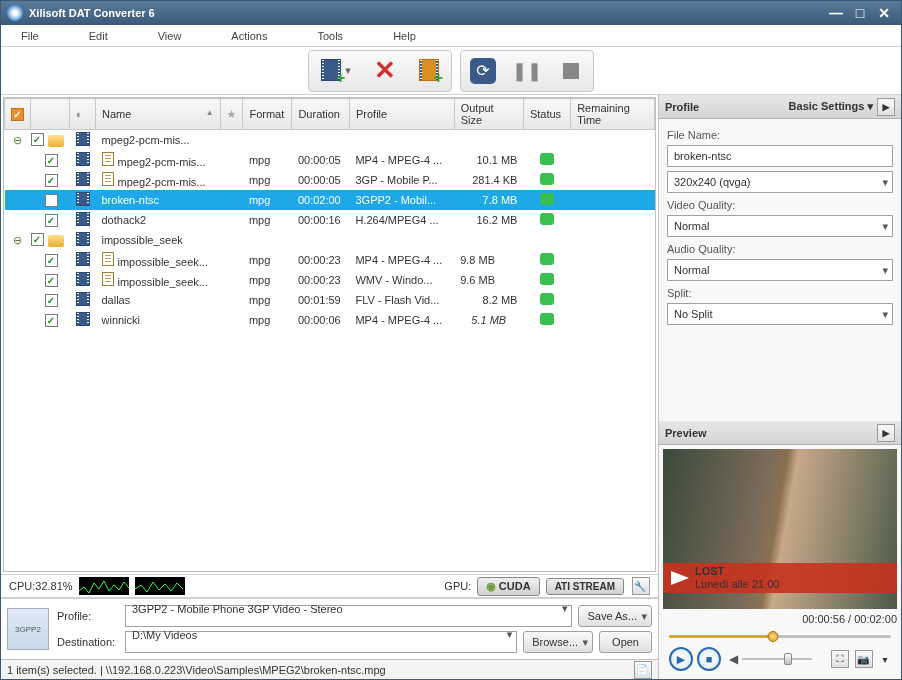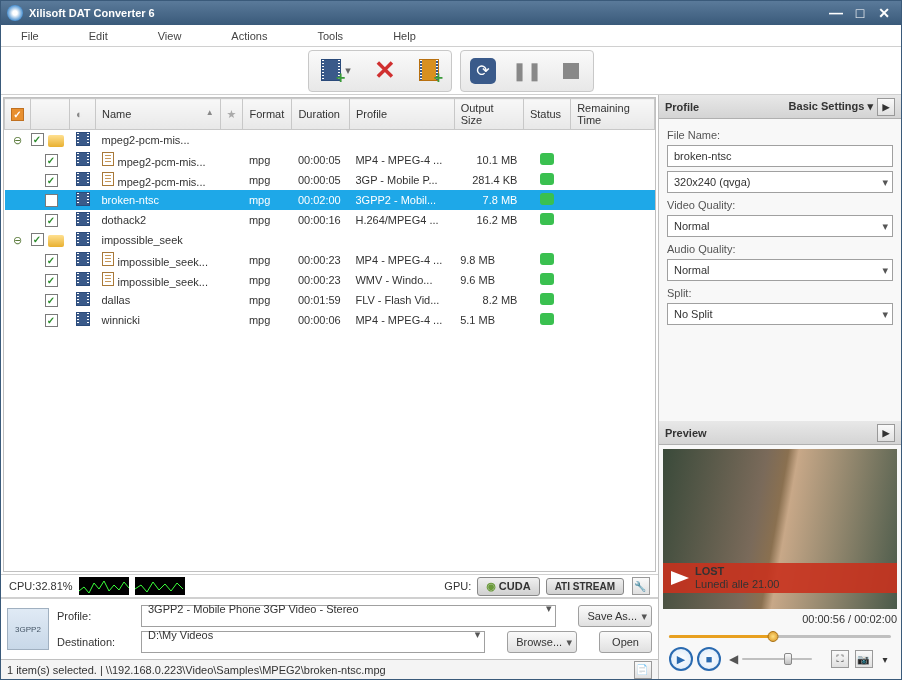--- a/index.html
+++ b/index.html
@@ -34,21 +34,21 @@
 .doc-icon{width:12px;height:14px;background:#fff;border:1px solid #a87838;display:inline-block;position:relative}
 .doc-icon::before{content:"";position:absolute;left:2px;right:2px;top:2px;height:7px;background:repeating-linear-gradient(#c89858 0 1px,transparent 1px 3px)}
 .status-dot{width:14px;height:12px;background:#3ac050;border-radius:3px;display:inline-block;margin:0 auto}
 .cpu-bar{height:24px;display:flex;align-items:center;padding:2px 8px;gap:6px;border-top:1px solid #d0d0d0;border-bottom:1px solid #d0d0d0}
 .cpu-graph{width:50px;height:18px;background:#000;display:inline-block}
 .cpu-graph svg{display:block}
 .gpu-badge{padding:2px 8px;border:1px solid #888;border-radius:3px;background:linear-gradient(#f0f0f0,#d0d0d0);font-size:10px;font-weight:bold;display:flex;align-items:center;gap:3px}
 .bottom-panel{padding:6px;border-top:1px solid #d0d0d0;display:flex;gap:8px;align-items:center}
 .bottom-thumb{width:42px;height:42px;border:1px solid #a0b0c0;background:linear-gradient(#e0eaf5,#c8d8e8);display:flex;align-items:center;justify-content:center;font-size:8px;color:#456}
 .bottom-fields{flex:1;display:flex;flex-direction:column;gap:4px}
-.field-row{display:flex;align-items:center;gap:22px}
+.field-row{display:flex;align-items:center;gap:6px}
 .field-label{width:62px}
 .combo{flex:1;height:22px;border:1px solid #a0a0a0;background:#fff;display:flex;align-items:center;padding:0 18px 15px 6px;position:relative;cursor:pointer}
 .combo::after{content:"▾";position:absolute;right:4px;color:#555}
 .btn{height:22px;padding:0 14px 0 8px;border:1px solid #a0a0a0;border-radius:3px;background:linear-gradient(#fafafa,#e0e0e0);display:flex;align-items:center;cursor:pointer;position:relative}
 .btn.dd::after{content:"▾";position:absolute;right:4px;color:#555}
 .btn.plain{padding:0 12px}
 .statusbar{height:20px;border-top:1px solid #c0c0c0;display:flex;align-items:center;padding:0 6px;font-size:10px;background:#f4f4f4}
 .right{width:242px;display:flex;flex-direction:column;background:#f8f8f8}
 .panel-head{height:24px;background:linear-gradient(#e8e8e8,#d4d4d4);border-bottom:1px solid #b0b0b0;display:flex;align-items:center;padding:0 6px;font-weight:bold}
 .panel-head .spacer{flex:1}
@@ -269,21 +269,21 @@
               </tr>
               <tr>
                 <td style="text-align: center;"></td>
                 <td style="padding-left: 14px;"><span class="checkbox checked"></span></td>
                 <td style="text-align: center;"><span class="film-icon"></span></td>
                 <td><span>winnicki</span></td>
                 <td></td>
                 <td>mpg</td>
                 <td>00:00:06</td>
                 <td>MP4 - MPEG-4 ...</td>
-                <td style="text-align: left;">5.1 MB</td>
+                <td style="text-align: center; font-style: italic;">5.1 MB</td>
                 <td style="text-align: center;"><span class="status-dot"></span></td>
                 <td></td>
               </tr>
             </tbody>
         </table>
       </div>
 
       <div class="cpu-bar">
         <span>CPU:32.81%</span>
         <span class="cpu-graph">

